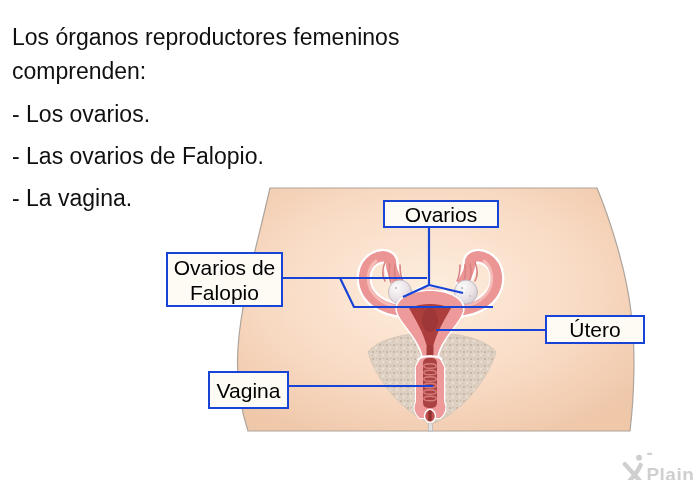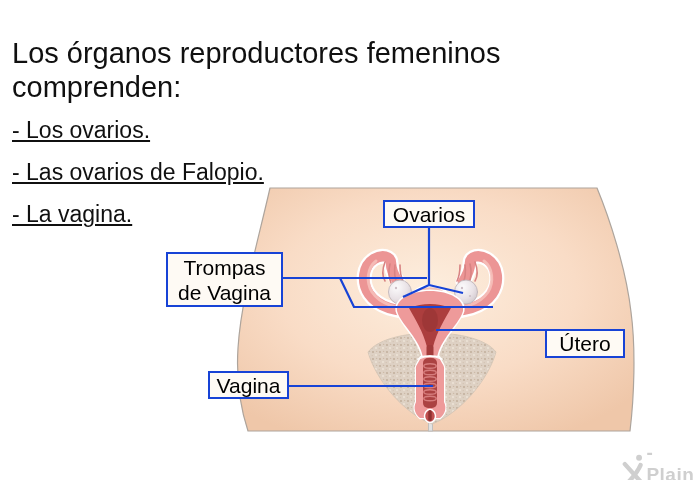--- a/index.html
+++ b/index.html
@@ -1,28 +1,28 @@
 <!DOCTYPE html>
 <html><head>
 <meta charset="utf-8">
 <style>
   html,body{margin:0;padding:0;background:#fff;}
   .stage{position:relative;width:700px;height:480px;background:#ffffff;overflow:hidden;
          font-family:"Liberation Sans",sans-serif;color:#111;}
   .intro{position:absolute;left:12px;top:20px;width:490px;}
-  .intro .title{margin:16px 0 10px 0;font-size:29px;line-height:34px;color:#101010;}
-  .intro .bullet{margin:0 0 9px 0;font-size:23px;line-height:33px;color:#101010;text-decoration:underline;}
+  .intro .title{margin:0 0 10px 0;font-size:23px;line-height:34px;color:#101010;}
+  .intro .bullet{margin:0 0 9px 0;font-size:23px;line-height:33px;color:#101010;}
   svg.art{position:absolute;left:0;top:0;}
   .callout{position:absolute;box-sizing:border-box;background:#fefaf4;border:2px solid #1743d6;
            color:#000;font-size:21px;line-height:25px;text-align:center;
            display:flex;align-items:center;justify-content:center;}
-  #lbl-ovarios{left:383px;top:200px;width:92px;height:28px;}
+  #lbl-ovarios{left:383px;top:200px;width:116px;height:28px;}
   #lbl-trompas{left:166px;top:252px;width:117px;height:55px;padding:0 2px;}
-  #lbl-utero{left:545px;top:329px;width:80px;height:29px;}
-  #lbl-vagina{left:208px;top:371px;width:81px;height:28px;}
+  #lbl-utero{left:545px;top:315px;width:100px;height:29px;}
+  #lbl-vagina{left:208px;top:371px;width:81px;height:38px;}
   .brand{position:absolute;left:618px;top:442px;display:flex;align-items:flex-end;
          color:#cfcfcf;font-size:19px;font-weight:bold;letter-spacing:0.5px;}
   .brand .logo-text{margin:0 0 1px -1px;}
 </style>
 </head>
 <body>
 
 <div class="stage">
 
   <section class="intro">
@@ -126,21 +126,21 @@
 
     <g fill="none" stroke="#1743d6" stroke-width="2.2">
       <path d="M429,227 L429,285 M429,285 L403,297 M429,285 L463,293"></path>
       <path d="M283,278 L427,278 M340,278 L354,307 L493,307"></path>
       <path d="M436,330 L545,330"></path>
       <path d="M289,386 L433,386"></path>
     </g>
   </svg>
 
   <div class="callout" id="lbl-ovarios">Ovarios</div>
-  <div class="callout" id="lbl-trompas">Trompas de Vagina</div>
+  <div class="callout" id="lbl-trompas">Ovarios de Falopio</div>
   <div class="callout" id="lbl-utero">Útero</div>
   <div class="callout" id="lbl-vagina">Vagina</div>
 
   <div class="brand">
     <svg width="30" height="34" viewBox="0 0 30 34">
       <g stroke="#cfcfcf" stroke-width="4.5" stroke-linecap="round" fill="none">
         <line x1="7" y1="11" x2="25" y2="31"></line>
         <path d="M23,12 C20,19 14,26 8,32"></path>
       </g>
       <circle cx="21.5" cy="4.5" r="3" fill="#cfcfcf"></circle>

